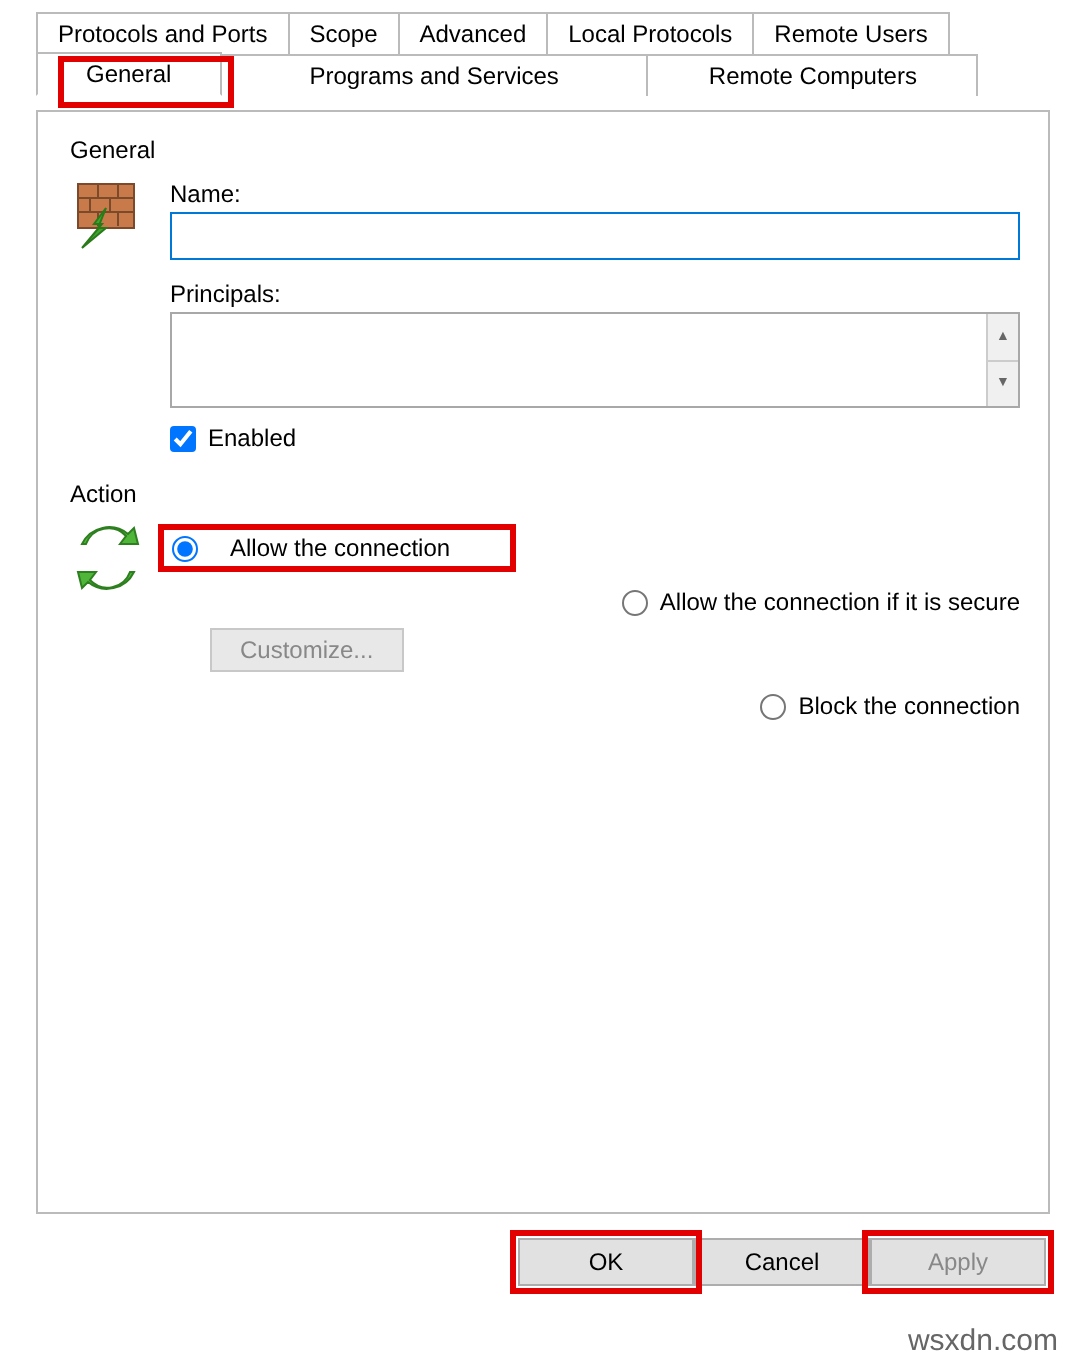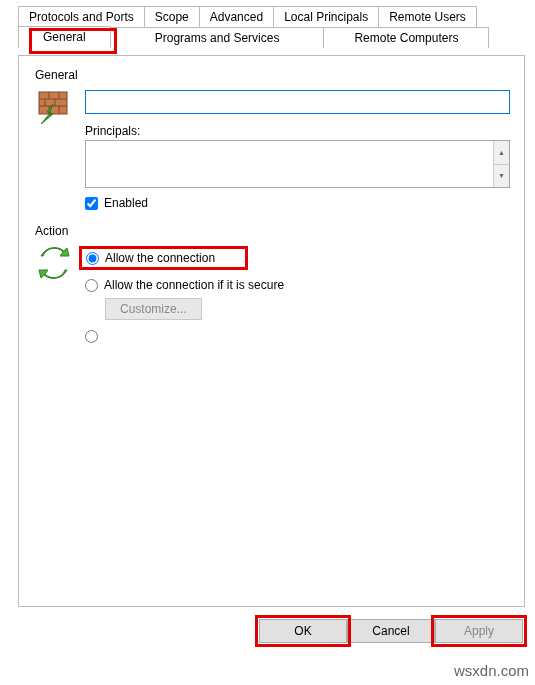--- a/index.html
+++ b/index.html
@@ -134,20 +134,21 @@
       margin-top: 8px;
     }
     .checkbox-row input { width: 13px; height: 13px; }
 
     
     .radio-row {
       display: flex;
       align-items: center;
       gap: 6px;
       margin-bottom: 10px;
+      justify-content: flex-end;
     }
     .radio-row input { width: 13px; height: 13px; accent-color: #0078d7; }
     .customize-btn {
       margin-left: 20px;
       margin-top: -4px;
       margin-bottom: 10px;
       padding: 3px 14px;
       font: inherit;
       color: #888;
       background: #e8e8e8;
@@ -183,21 +184,21 @@
     
     svg { display: block; }
 
     .hl-allow {
       border: 3px solid #e20000;
       padding: 2px 4px;
       margin-left: -6px;
       padding-right: 30px;
       display: inline-flex;
       align-items: center;
-      gap: 6px;
+      gap: 16px;
     }
     .hl-general {
       border: 3px solid #e20000;
       position: absolute;
       top: 28px;
       left: 29px;
       width: 88px;
       height: 26px;
       pointer-events: none;
       z-index: 20;
@@ -210,21 +211,21 @@
   </style>
 </head>
 <body>
 
 <div class="dialog">
 
   <div class="tabs-row1 tab-row1-pos">
     <div class="tab">Protocols and Ports</div>
     <div class="tab">Scope</div>
     <div class="tab">Advanced</div>
-    <div class="tab">Local Principals</div>
+    <div class="tab">Local Protocols</div>
     <div class="tab">Remote Users</div>
   </div>
 
   <div class="tabs-row2">
     <div class="tab active general-tab" style="padding-left:24px;padding-right:24px;">General</div>
     <div class="tab" style="padding-left:44px;padding-right:44px;">Programs and Services</div>
     <div class="tab" style="padding-left:30px;padding-right:30px;">Remote Computers</div>
   </div>
 
   <div class="hl-general"></div>
@@ -243,20 +244,21 @@
               <line x1="12" y1="2" x2="12" y2="9" stroke="#7a4a2a"></line>
               <line x1="22" y1="2" x2="22" y2="9" stroke="#7a4a2a"></line>
               <line x1="8" y1="9" x2="8" y2="16" stroke="#7a4a2a"></line>
               <line x1="18" y1="9" x2="18" y2="16" stroke="#7a4a2a"></line>
               <line x1="12" y1="16" x2="12" y2="23" stroke="#7a4a2a"></line>
               <line x1="22" y1="16" x2="22" y2="23" stroke="#7a4a2a"></line>
               <path d="M 4 34 L 14 22 L 10 22 L 16 14 L 12 24 L 16 24 Z" fill="#3fa62e" stroke="#2a7a1a"></path>
             </svg>
           </div>
           <div class="group-fields">
+            <div class="field-label">Name:</div>
             <input class="text-input" type="text" value="" style="">
             <div style="height:10px"></div>
             <div class="field-label">Principals:</div>
             <div class="textarea-wrap">
               <textarea style=""></textarea>
               <div class="spin-btns">
                 <div>▲</div>
                 <div>▼</div>
               </div>
             </div>
@@ -282,20 +284,21 @@
               <input type="radio" name="act" checked="" style="">
               <span>Allow the connection</span>
             </div>
             <label class="radio-row">
               <input type="radio" name="act" style="">
               <span>Allow the connection if it is secure</span>
             </label>
             <button class="customize-btn" disabled="">Customize...</button>
             <label class="radio-row">
               <input type="radio" name="act" style="">
+              <span>Block the connection</span>
             </label>
           </div>
         </div>
       </div>
 
     </div>
   </div>
 
   <div class="button-row">
     <div style="position:relative;">

